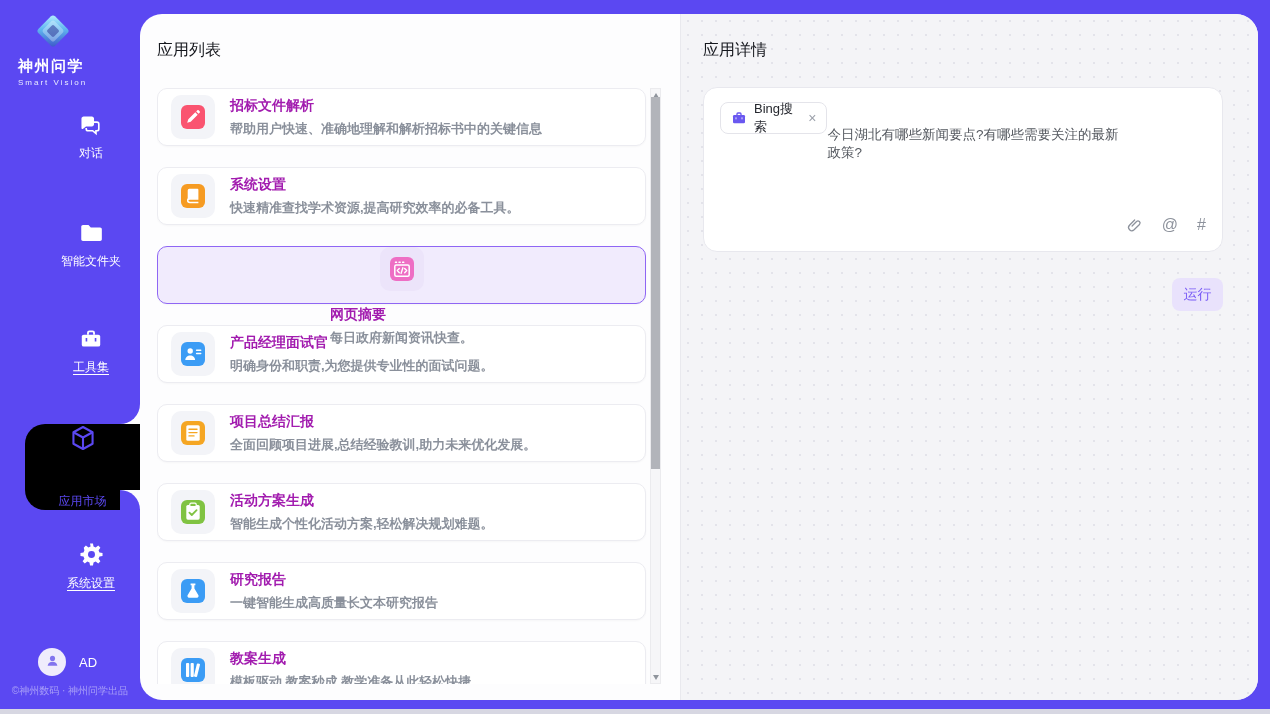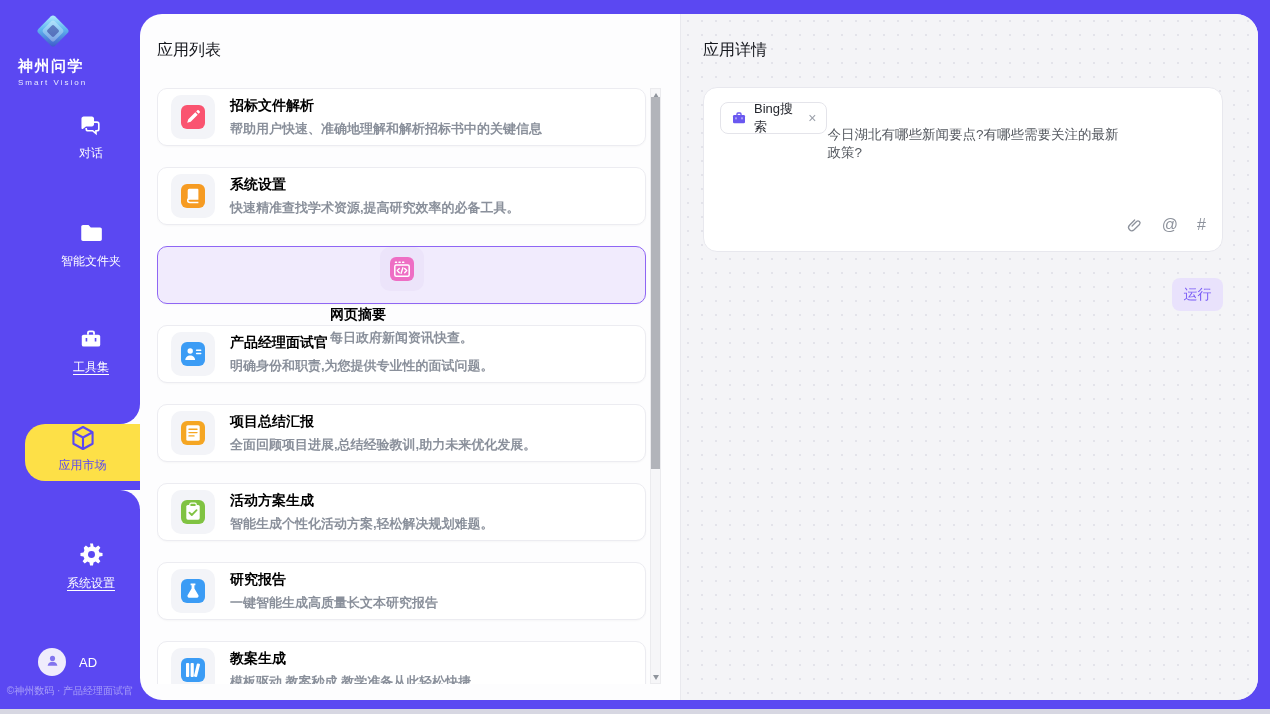--- a/index.html
+++ b/index.html
@@ -13,23 +13,23 @@
   .sidebar { position:absolute; left:0; top:0; width:140px; height:714px; }
   .logo { position:absolute; left:18px; top:12px; display:flex; align-items:center; gap:7px;flex-direction:column; }
   .logo svg { display:block; }
   .logo-name { color:#fff; font-size:15px; font-weight:700; letter-spacing:1.5px; white-space:nowrap; }
   .logo-sub { color:#e9ecff; font-size:8px; letter-spacing:2px; margin-top:2px; }
   .nav-item { position:absolute; left:0; width:140px; display:flex; flex-direction:column;
               align-items:center; gap:7px; color:#fff; cursor:pointer;padding-left:42px; }
   .nav-icon svg { display:block; }
   .nav-label { font-size:12px; }
   .nav-label.u { text-decoration:underline; text-underline-offset:3px; }
-  .nav-active-tab { position:absolute; left:25px; width:115px; height:57px; background:#fde047;
+  .nav-active-tab { position:absolute; left:25px; width:115px; height:86px; background:#000000;
               border-radius:20px 0 0 20px; display:flex; flex-direction:column; align-items:center;
-              justify-content:flex-start; gap:5px; cursor:pointer; }
+              justify-content:space-between; gap:5px; cursor:pointer; }
   .nav-active-tab .nav-label { color:#5b48f2; }
   .curve { position:absolute; left:120px; width:20px; height:20px; background:#fdfdfe; }
   .curve i { display:block; width:100%; height:100%; background:#5b48f2; }
   .curve.top { top:404px; } .curve.top i { border-bottom-right-radius:20px; }
   .curve.bot { top:490px; } .curve.bot i { border-top-right-radius:20px; }
   .user-row { position:absolute; left:38px; top:648px; display:flex; align-items:center; gap:13px;
               color:#fff; font-size:13px; cursor:pointer; }
   .avatar { width:28px; height:28px; border-radius:50%; background:#efecfc;
             display:flex; align-items:center; justify-content:center; }
   .side-footer { position:absolute; left:0; top:684px; width:140px; text-align:center;
@@ -42,21 +42,21 @@
   .list-viewport { position:relative; margin-top:27px; width:506px; height:596px; overflow:hidden; }
   .app-card { width:489px; height:58px; border:1px solid #ececf1; border-radius:10px; background:#fff;
               margin-bottom:21px; display:flex; align-items:center; gap:15px; padding:0 13px;
               cursor:pointer; box-shadow:0 1px 2px rgba(20,20,40,.03); }
   .app-card.selected { background:#f1ebfd; border:1.5px solid #8f66f4;flex-direction:column; }
   .app-icon-wrap { width:44px; height:44px; border-radius:10px; background:#f3f4f8; flex:none;
                    display:flex; align-items:center; justify-content:center; }
   .app-card.selected .app-icon-wrap { background:#ece4fa; }
   .app-glyph svg { display:block; }
   .app-text { display:flex; flex-direction:column; gap:5px; min-width:0; }
-  .app-name { font-size:14px; font-weight:700; color:#000000; }
+  .app-name { font-size:14px; font-weight:700; color:#a21caf; }
   .app-desc { font-size:13px; color:#8a909b; white-space:nowrap;font-weight:bold; }
   
   .scrollbar { position:absolute; right:2px; top:0; width:11px; height:596px;
                background:#f6f6f8; border:1px solid #ebebee; cursor:pointer; }
   .sb-thumb { position:absolute; left:0; right:0; top:8px; height:372px; background:#b2b4ba; }
   .sb-arrow { position:absolute; left:0; width:100%; height:10px;
               display:flex; align-items:center; justify-content:center; }
   .sb-arrow.up { top:1px; } .sb-arrow.down { bottom:1px; }
   .tri { width:0; height:0; border-left:3.5px solid transparent; border-right:3.5px solid transparent; }
   .tri.up { border-bottom:5px solid #8f949c; }
@@ -169,21 +169,21 @@
 
   <div class="user-row">
     <span class="avatar">
       <span><svg width="15" height="15" viewBox="0 0 24 24" fill="#8274ee">
             <circle cx="12" cy="8.6" r="4.1"></circle>
             <path d="M4.2 20.5c.5-4.2 3.8-6.4 7.8-6.4s7.3 2.2 7.8 6.4z"></path>
           </svg></span>
     </span>
     <span>AD</span>
   </div>
-  <div class="side-footer">©神州数码 · 产品经理面试官</div>
+  <div class="side-footer">©神州数码 · 神州问学出品</div>
 </div>
 
 <div class="panel">
 
   <section class="list-col">
     <div class="col-title">应用列表</div>
     <div class="list-viewport">
       <div id="cards">
           <div class="app-card">
             <span class="app-icon-wrap">

